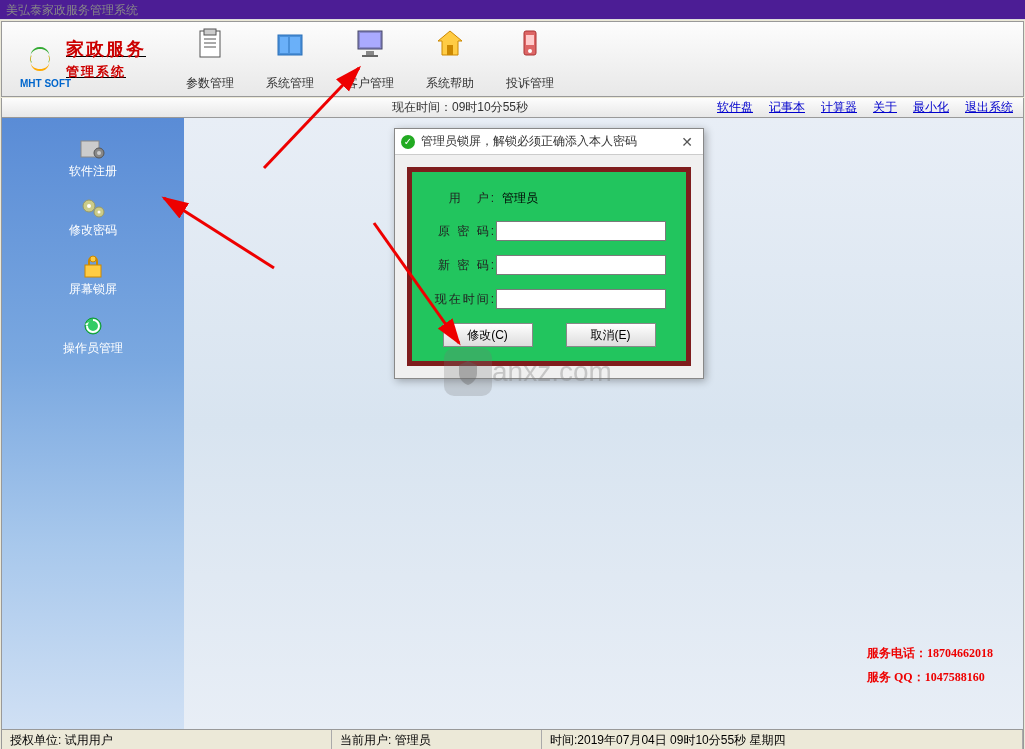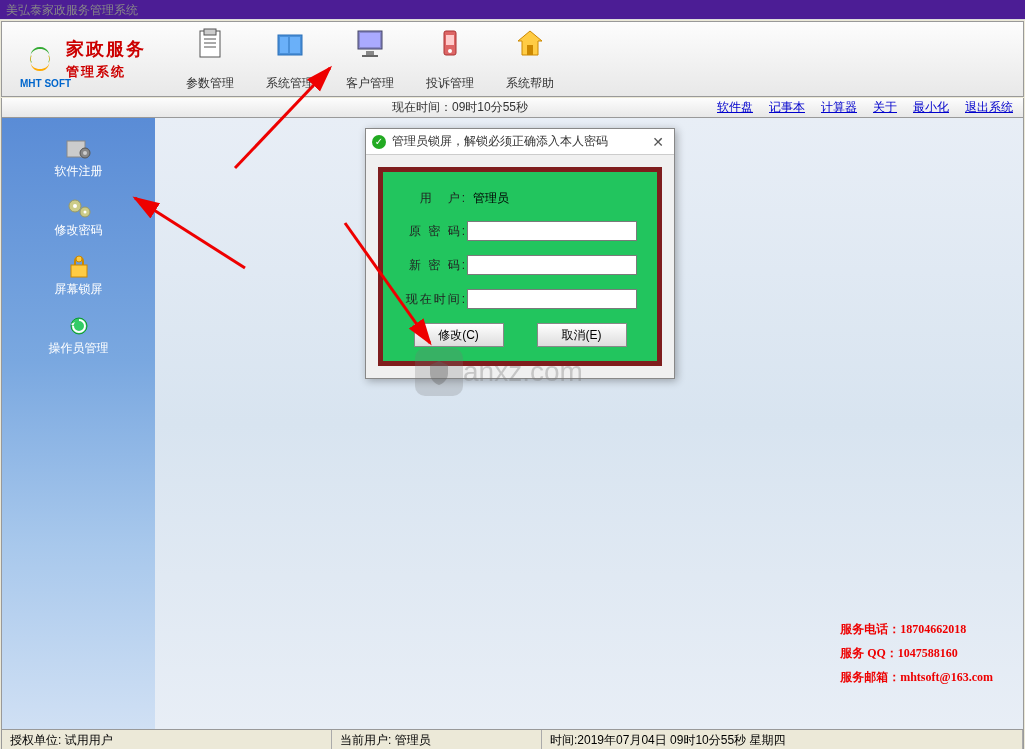--- a/index.html
+++ b/index.html
@@ -35,20 +35,21 @@
   gap: 8px;
 }
 .logo-icon {
   width: 36px;
   height: 36px;
 }
 .logo-text {
   display: flex;
   flex-direction: column;
   gap: 2px;
+  text-decoration: underline;
 }
 .logo-line1 { color: #c00; font-size: 18px; font-weight: bold; font-family: KaiTi, serif; letter-spacing: 2px; }
 .logo-line2 { color: #c00; font-size: 13px; font-weight: bold; font-family: KaiTi, serif; letter-spacing: 2px; }
 .logo-sub { color: #0066cc; font-size: 10px; font-weight: bold; }
 .toolbar-items {
   display: flex;
   gap: 12px;
   margin-left: 10px;
 }
 .toolbar-item {
@@ -82,21 +83,21 @@
 .time-info { margin-right: auto; margin-left: 380px; color: #333; }
 .info-link { color: #0000cc; text-decoration: underline; cursor: pointer; font-family: Liberation Mono, monospace; }
 .main-area {
   display: flex;
   height: calc(749px - 20px - 76px - 20px - 22px);
   margin: 0 1px;
   border-left: 1px solid #999;
   border-right: 1px solid #999;
 }
 .sidebar {
-  width: 153px;
+  width: 182px;
   background: linear-gradient(to bottom, #5a8cd6 0%, #7aa8e0 40%, #a8c8ec 70%, #d0e0f4 100%);
   display: flex;
   flex-direction: column;
   align-items: center;
   padding-top: 15px;
   gap: 8px;
 }
 .sidebar-item {
   display: flex;
   flex-direction: column;
@@ -284,32 +285,32 @@
       <svg class="toolbar-icon" viewBox="0 0 32 32">
           <rect x="4" y="4" width="24" height="18" fill="#88c" stroke="#446"></rect>
           <rect x="6" y="6" width="20" height="14" fill="#aaf"></rect>
           <rect x="12" y="24" width="8" height="4" fill="#888"></rect>
           <rect x="8" y="28" width="16" height="2" fill="#666"></rect>
         </svg>
       <span>客户管理</span>
     </div>
     <div class="toolbar-item">
       <svg class="toolbar-icon" viewBox="0 0 32 32">
+          <path d="M16 4 L28 14 L24 14 L24 28 L8 28 L8 14 L4 14 Z" fill="#fc4" stroke="#c80"></path>
+          <rect x="13" y="18" width="6" height="10" fill="#c80"></rect>
+        </svg>
+      <span>系统帮助</span>
+    </div>
+    <div class="toolbar-item">
+      <svg class="toolbar-icon" viewBox="0 0 32 32">
           <rect x="10" y="4" width="12" height="24" rx="2" fill="#d66" stroke="#a33"></rect>
           <rect x="12" y="8" width="8" height="10" fill="#fcc"></rect>
           <circle cx="16" cy="24" r="2" fill="#fff"></circle>
         </svg>
       <span>投诉管理</span>
-    </div>
-    <div class="toolbar-item">
-      <svg class="toolbar-icon" viewBox="0 0 32 32">
-          <path d="M16 4 L28 14 L24 14 L24 28 L8 28 L8 14 L4 14 Z" fill="#fc4" stroke="#c80"></path>
-          <rect x="13" y="18" width="6" height="10" fill="#c80"></rect>
-        </svg>
-      <span>系统帮助</span>
     </div>
   </div>
 </div>
 
 <div class="info-bar">
   <span class="time-info">现在时间：09时10分55秒</span>
   <span class="info-link">软件盘</span>
   <span class="info-link">记事本</span>
   <span class="info-link">计算器</span>
   <span class="info-link">关于</span>
@@ -393,21 +394,20 @@
         <svg width="30" height="30" viewBox="0 0 30 30">
             <path d="M15 4 L24 8 L24 16 C24 22 20 26 15 28 C10 26 6 22 6 16 L6 8 Z" fill="rgba(100,100,100,0.4)"></path>
           </svg>
       </div>
       <span>anxz.com</span>
     </div>
 
     <div class="contact-info">
       <div>服务电话：18704662018</div>
       <div>服务 QQ：1047588160</div>
-      <div>服务邮箱：mhtsoft@163.com</div>
     </div>
 
     <svg class="arrow" style="left:70px;top:-60px;" width="120" height="120">
       <defs>
           <marker id="ah1" markerWidth="10" markerHeight="10" refX="8" refY="3" orient="auto">
             <path d="M0,0 L0,6 L9,3 z" fill="#e00"></path>
           </marker>
         </defs>
       <line x1="10" y1="110" x2="105" y2="10" stroke="#e00" stroke-width="3" marker-end="url(#ah1)"></line>
     </svg>

